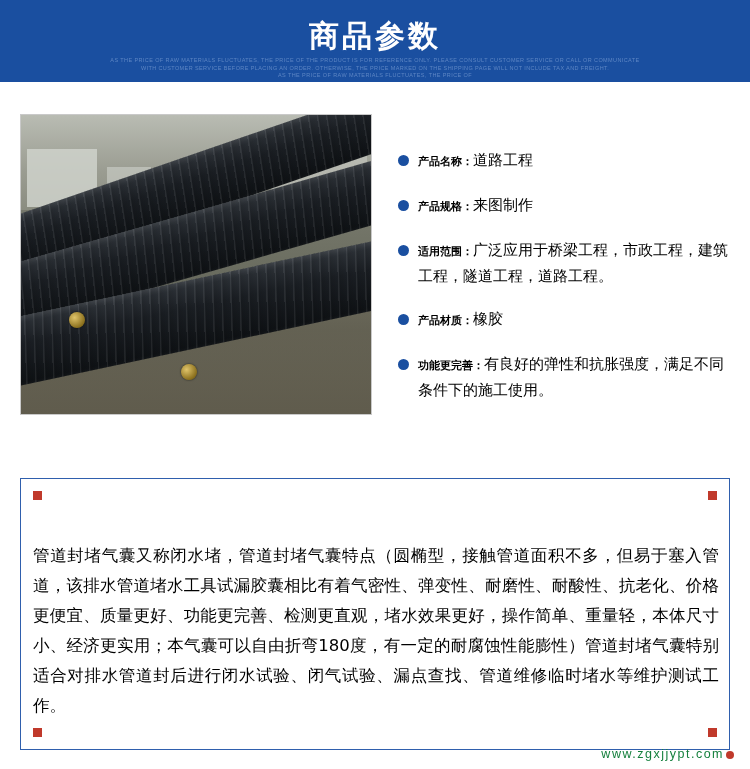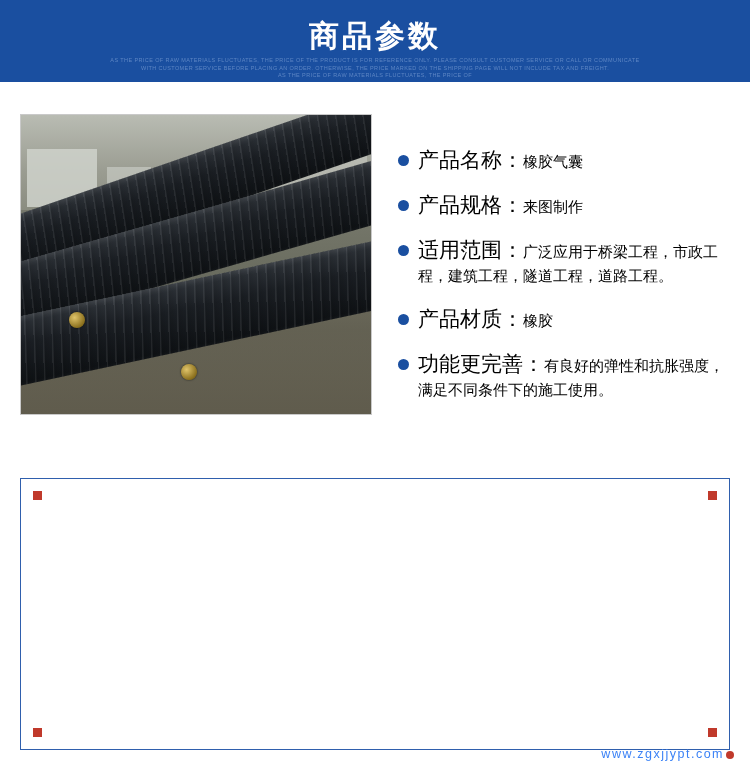--- a/index.html
+++ b/index.html
@@ -156,22 +156,22 @@
   .spec-body {
     flex: 1;
   }
   .spec-inline {
     font-size: 15px;
     line-height: 24px;
     color: #000000;
     font-family: "DejaVu Sans", "Liberation Sans", sans-serif;
   }
   .spec-inline b {
-    font-size: 21px;
-    font-weight: normal;
+    font-size: 11px;
+    font-weight: bold;
   }
 
   
   .desc-box {
     position: absolute;
     left: 20px;
     top: 478px;
     width: 710px;
     height: 272px;
     border: 1px solid #2f5fad;
@@ -200,21 +200,21 @@
     text-align: justify;
     font-family: "DejaVu Sans", "Liberation Sans", sans-serif;
   }
 
   .watermark {
     position: absolute;
     right: 16px;
     bottom: 8px;
     font-size: 12.5px;
     letter-spacing: 1.5px;
-    color: #3b82f6;
+    color: #15803d;
     font-family: "Liberation Sans", sans-serif;
   }
   .watermark .dot {
     display: inline-block;
     width: 8px; height: 8px;
     border-radius: 50%;
     background: #c0392b;
     margin-left: 2px;
     position: relative;
     top: 1px;
@@ -254,21 +254,21 @@
 
     <div class="valve" style="left:48px; top:197px;"></div>
     <div class="valve" style="left:160px; top:249px;"></div>
   </div>
 
   <div class="specs">
 
     <div class="spec-row">
       <div class="spec-bullet"></div>
       <div class="spec-body">
-        <span class="spec-inline"><b>产品名称：</b><span>橡胶气囊</span></span>
+        <span class="spec-inline"><b>产品名称：</b><span>道路工程</span></span>
       </div>
     </div>
 
     <div class="spec-row">
       <div class="spec-bullet"></div>
       <div class="spec-body">
         <span class="spec-inline"><b>产品规格：</b><span>来图制作</span></span>
       </div>
     </div>
 
@@ -294,17 +294,18 @@
     </div>
 
   </div>
 </div>
 
 <div class="desc-box">
   <div class="corner tl"></div>
   <div class="corner tr"></div>
   <div class="corner bl"></div>
   <div class="corner br"></div>
+  <div class="desc-text">管道封堵气囊又称闭水堵，管道封堵气囊特点（圆椭型，接触管道面积不多，但易于塞入管道，该排水管道堵水工具试漏胶囊相比有着气密性、弹变性、耐磨性、耐酸性、抗老化、价格更便宜、质量更好、功能更完善、检测更直观，堵水效果更好，操作简单、重量轻，本体尺寸小、经济更实用；本气囊可以自由折弯180度，有一定的耐腐蚀性能膨性）管道封堵气囊特别适合对排水管道封后进行闭水试验、闭气试验、漏点查找、管道维修临时堵水等维护测试工作。</div>
 </div>
 
 <div class="watermark">
   <span>www.zgxjjypt.com</span><span class="dot"></span>
 </div>
 
 </body></html>

